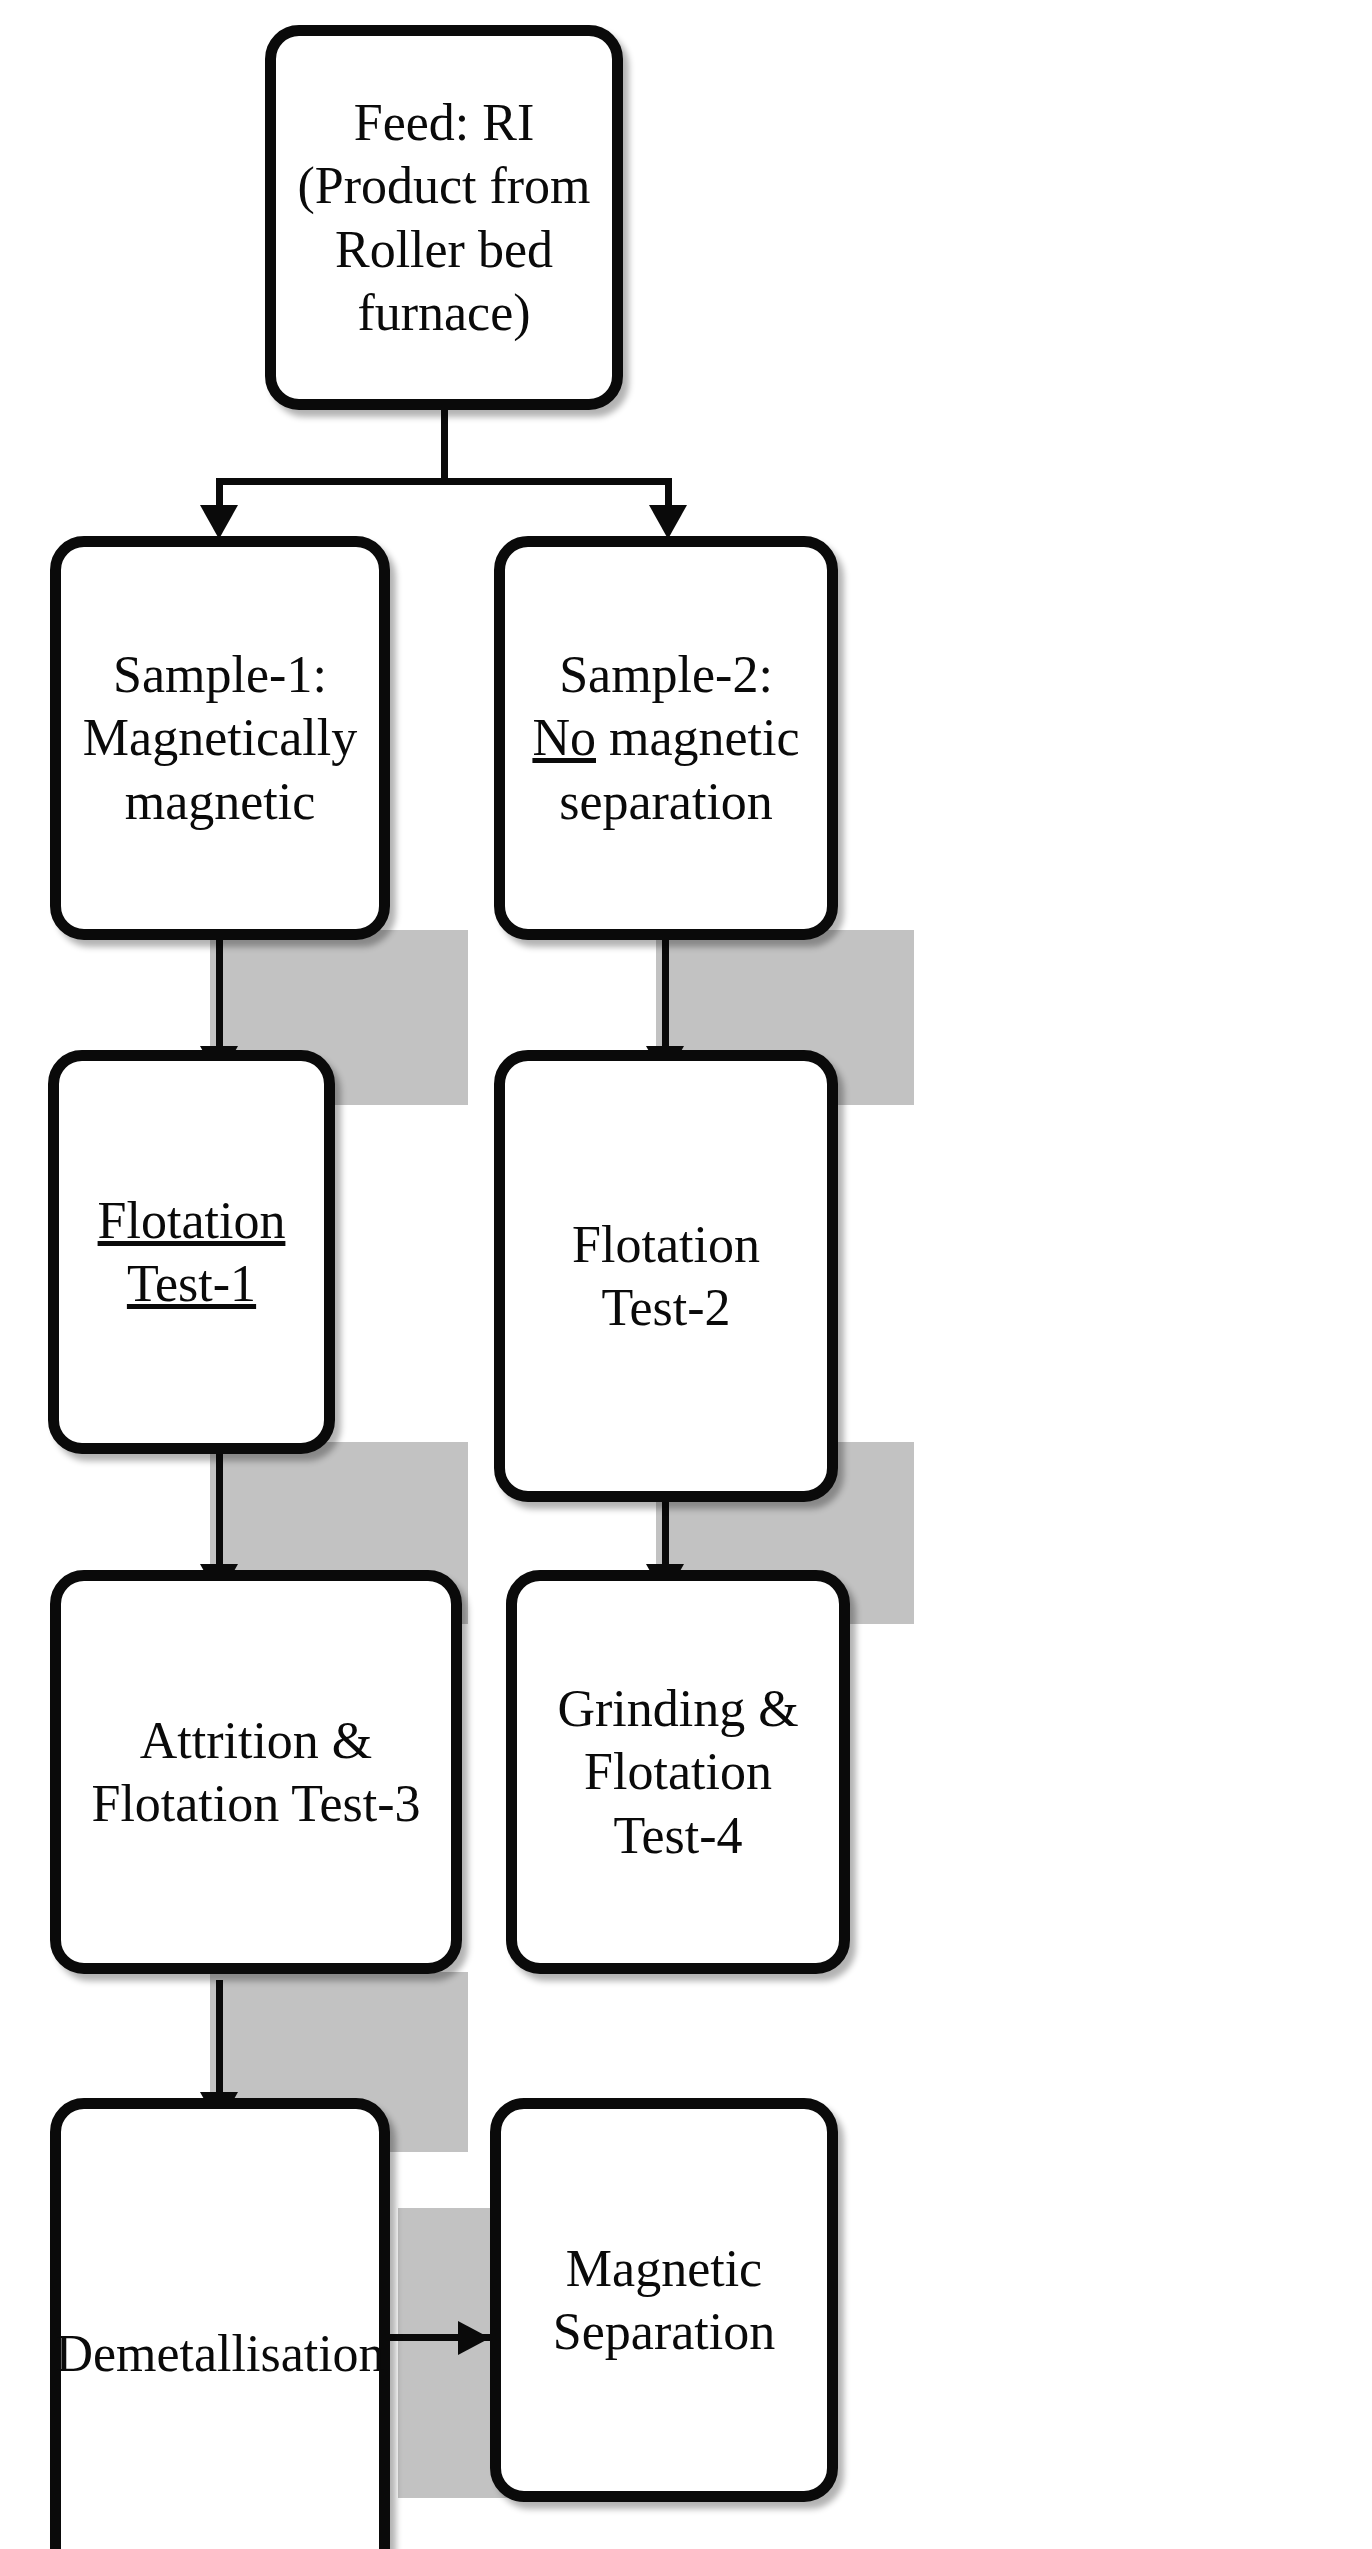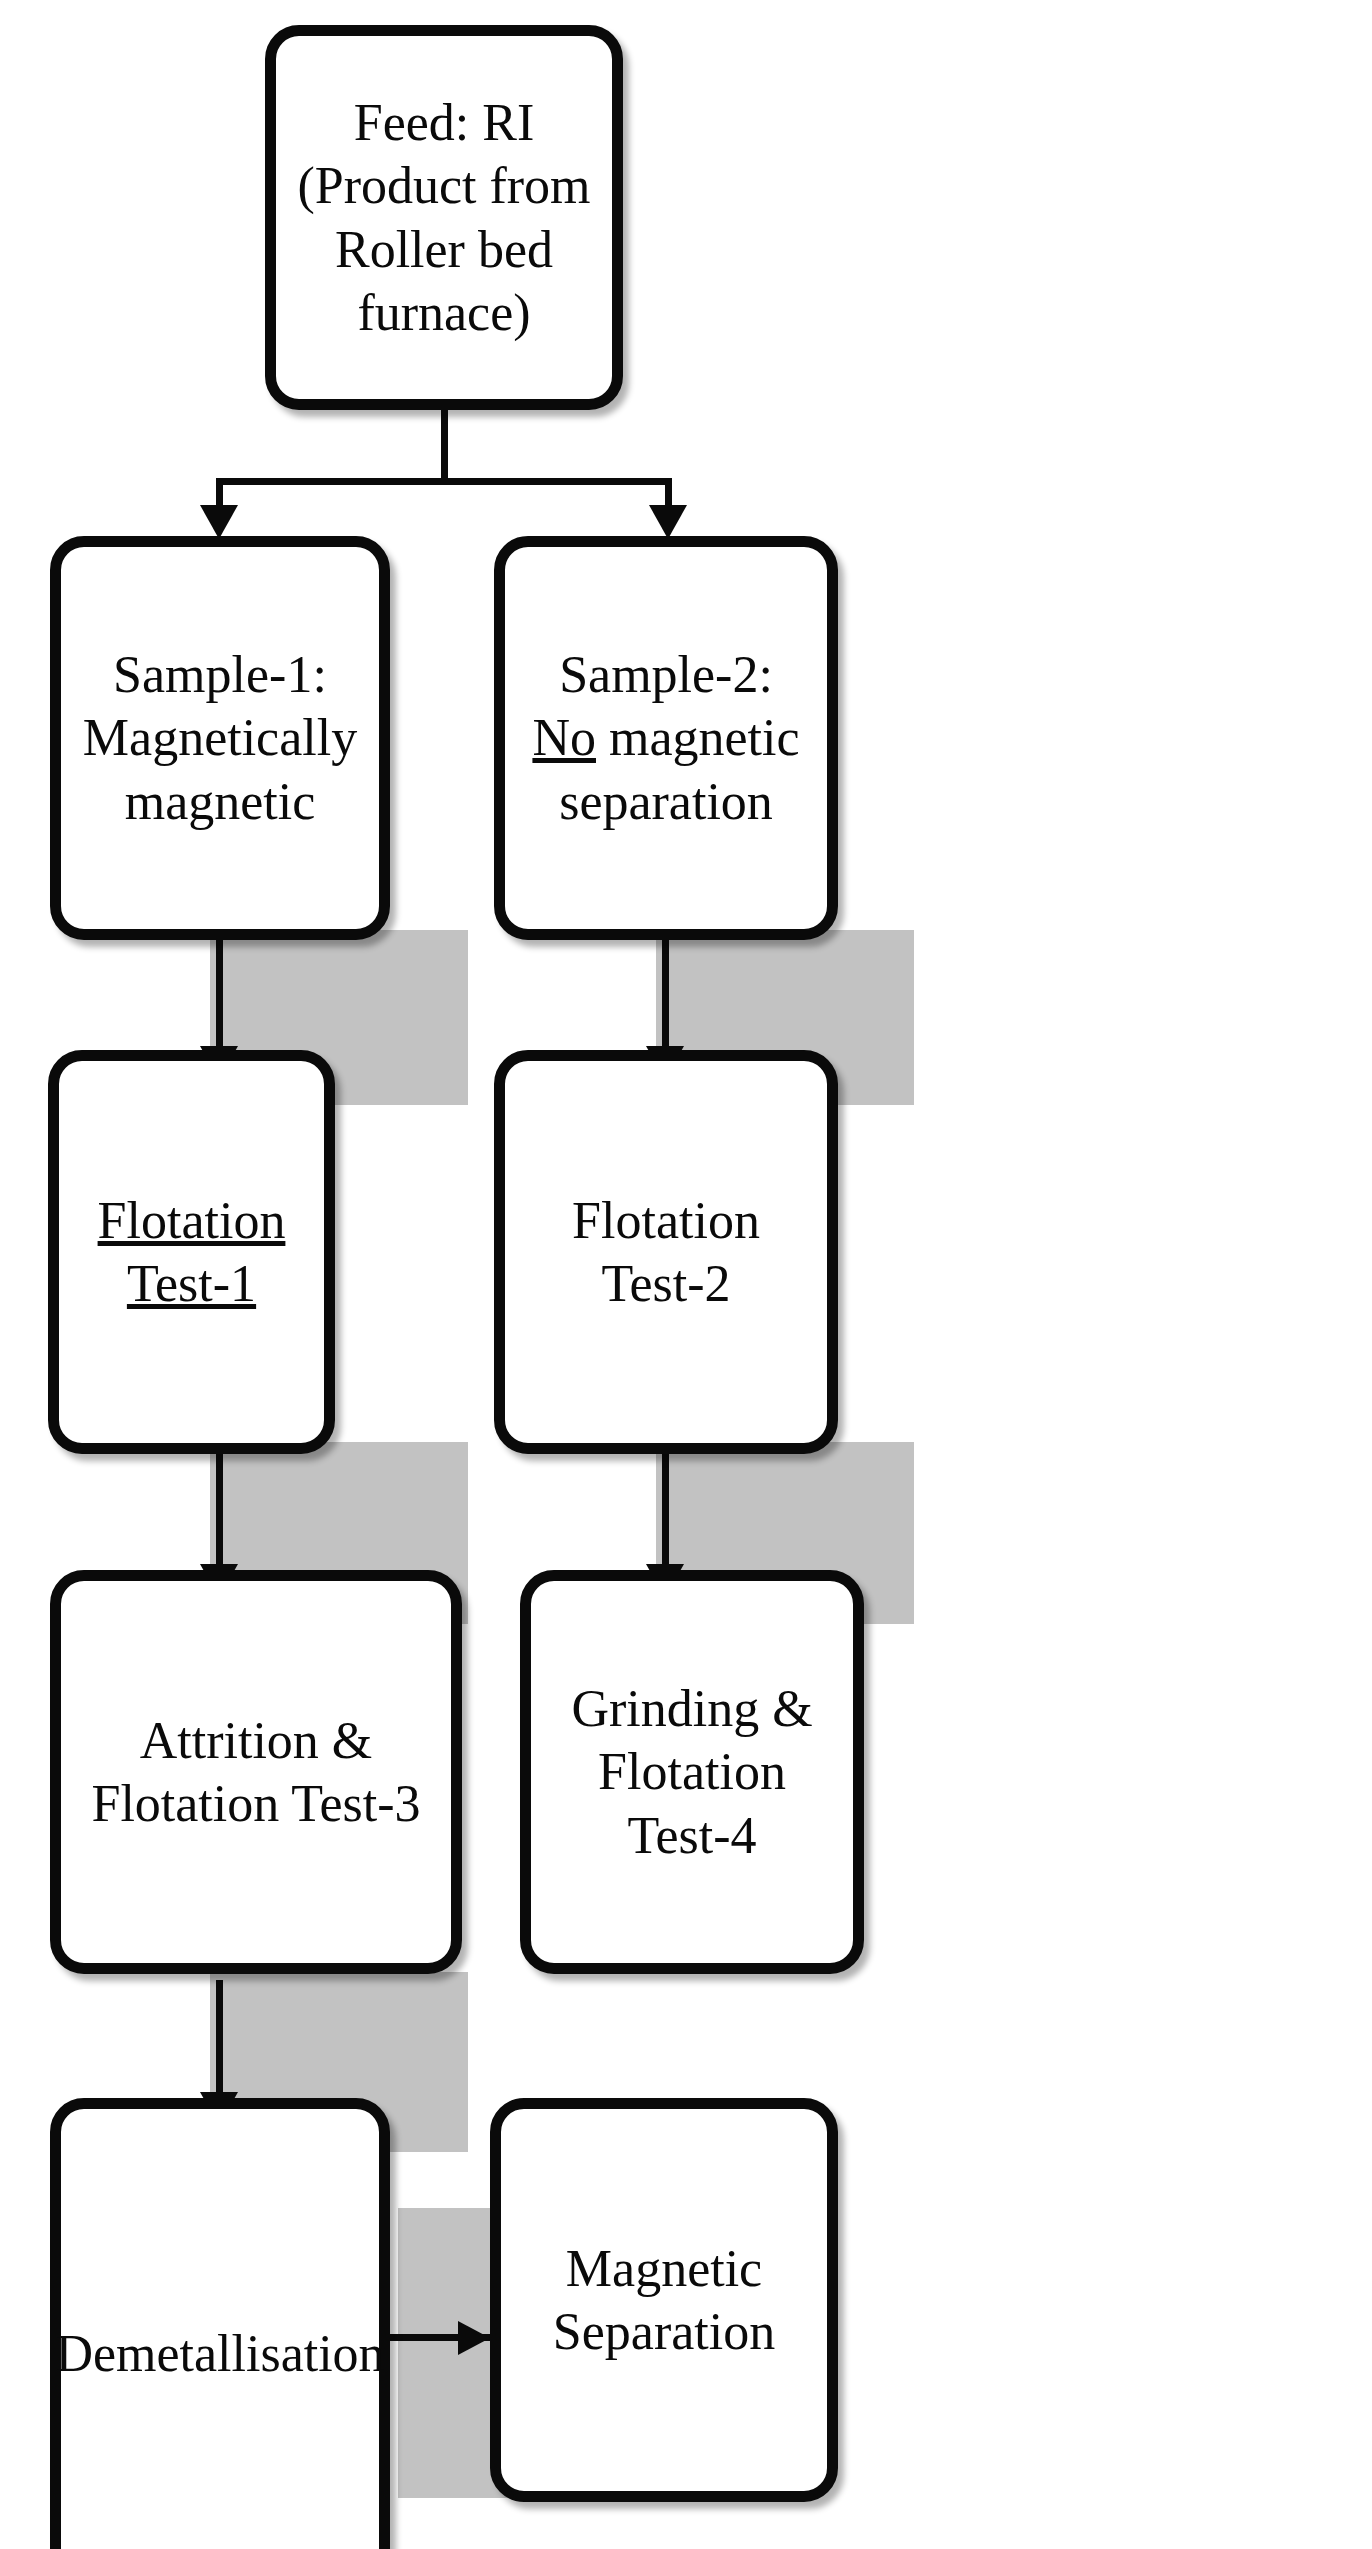--- a/index.html
+++ b/index.html
@@ -134,30 +134,30 @@
   </div>
 
   <div class="node sample" style="left:474px; top:536px; width:344px; height:404px;">
     <span class="txt"><span>Sample-2:</span><br><span class="ul">No</span><span> magnetic</span><br><span>separation</span></span>
   </div>
 
   <div class="node onerow" style="left:28px; top:1050px; width:287px; height:404px;text-decoration:underline;">
     <span class="txt">Flotation Test-1</span>
   </div>
 
-  <div class="node onerow" style="left:474px; top:1050px; width:344px; height:404px;">
+  <div class="node onerow" style="left:474px; top:1050px; width:344px; height:452px;">
     <span class="txt">Flotation Test-2</span>
   </div>
 
   <div class="node tworow" style="left:30px; top:1570px; width:412px; height:404px;">
     <span class="txt">Attrition &amp;
 Flotation Test-3</span>
   </div>
 
-  <div class="node tworow" style="left:500px; top:1570px; width:344px; height:404px;">
+  <div class="node tworow" style="left:486px; top:1570px; width:344px; height:404px;">
     <span class="txt">Grinding &amp;
 Flotation Test-4</span>
   </div>
 
   <div class="node bottom" style="left:30px; top:2098px; width:340px; height:512px;">
     <span class="txt">Demetallisation</span>
   </div>
 
   <div class="node bottom" style="left:470px; top:2098px; width:348px; height:404px;">
     <span class="txt">Magnetic

